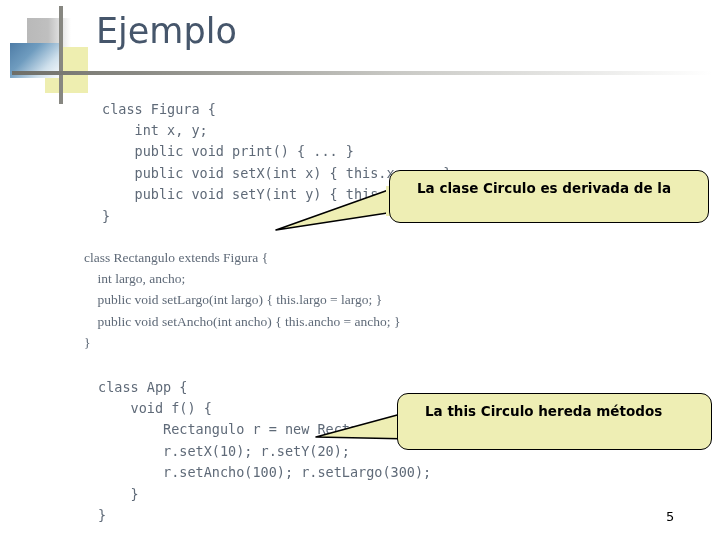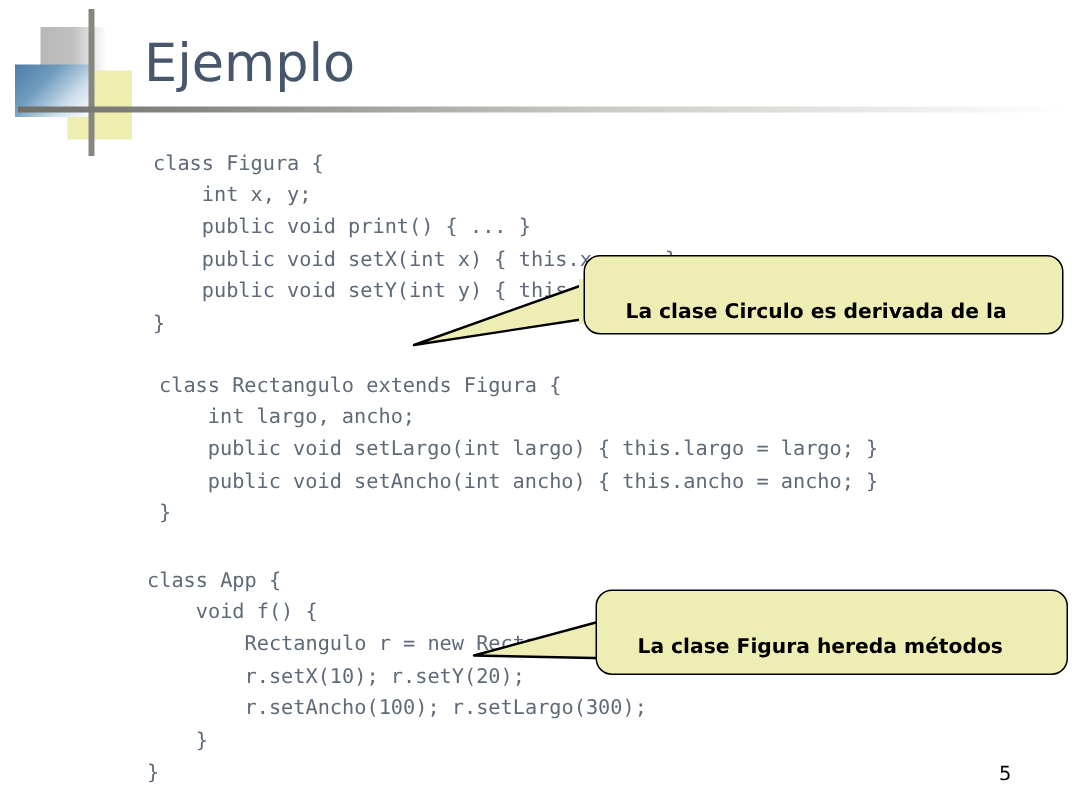--- a/index.html
+++ b/index.html
@@ -64,33 +64,32 @@
   
   .title {
     position: absolute;
     left: 96px;
     top: 9px;
     font-size: 35px;
     line-height: 44px;
     color: #46566b;
     letter-spacing: 0px;
     white-space: nowrap;
-    margin-top: 12px;
   }
 
   
   .code {
     position: absolute;
     color: #5f6a78;
     font-size: 13.5px;
     line-height: 21.4px;
     white-space: pre;
   }
   .code-1 { left: 102px; top: 85px;  }
-  .code-2 { left: 106px; top: 233px; }
+  .code-2 { left: 84px; top: 233px; font-family: Liberation Serif, serif; }
   .code-3 { left: 98px; top: 363px; }
 
   
   .callout {
     position: absolute;
     background: #eeeeb4;
     border: 1.6px solid #000000;
     border-radius: 11px;
     color: #000000;
     font-weight: bold;
@@ -104,21 +103,21 @@
     top: 170px;
     width: 320px;
     height: 53px;
   }
   .callout-2 {
     left: 397px;
     top: 393px;
     width: 315px;
     height: 57px;
   }
-  .callout .line-indent { padding-left: 14px; margin-top: 20px; }
+  .callout .line-indent { padding-left: 14px; }
 
   
   .tail {
     position: absolute;
     pointer-events: none;
     overflow: visible;
   }
   .tail-1 { left: 276px; top: 186px; }
   .tail-2 { left: 316px; top: 409px; }
 
@@ -171,16 +170,16 @@
 <div class="callout callout-1">
   <div class="line-indent">La clase Circulo es derivada de la</div>
 </div>
 
 <svg class="tail tail-2" width="105" height="46" viewBox="0 0 105 46">
   <polygon points="0,28 96,2 96,30" fill="#eeeeb4" stroke="#000000" stroke-width="1.6" stroke-linejoin="round"></polygon>
   <rect x="88" y="0" width="20" height="32" fill="#eeeeb4" stroke="none"></rect>
 </svg>
 
 <div class="callout callout-2">
-  <div class="line-indent">La clase Figura hereda métodos</div>
+  <div class="line-indent">La this Circulo hereda métodos</div>
 </div>
 
 <div class="pagenum">5</div>
 
 </body></html>

